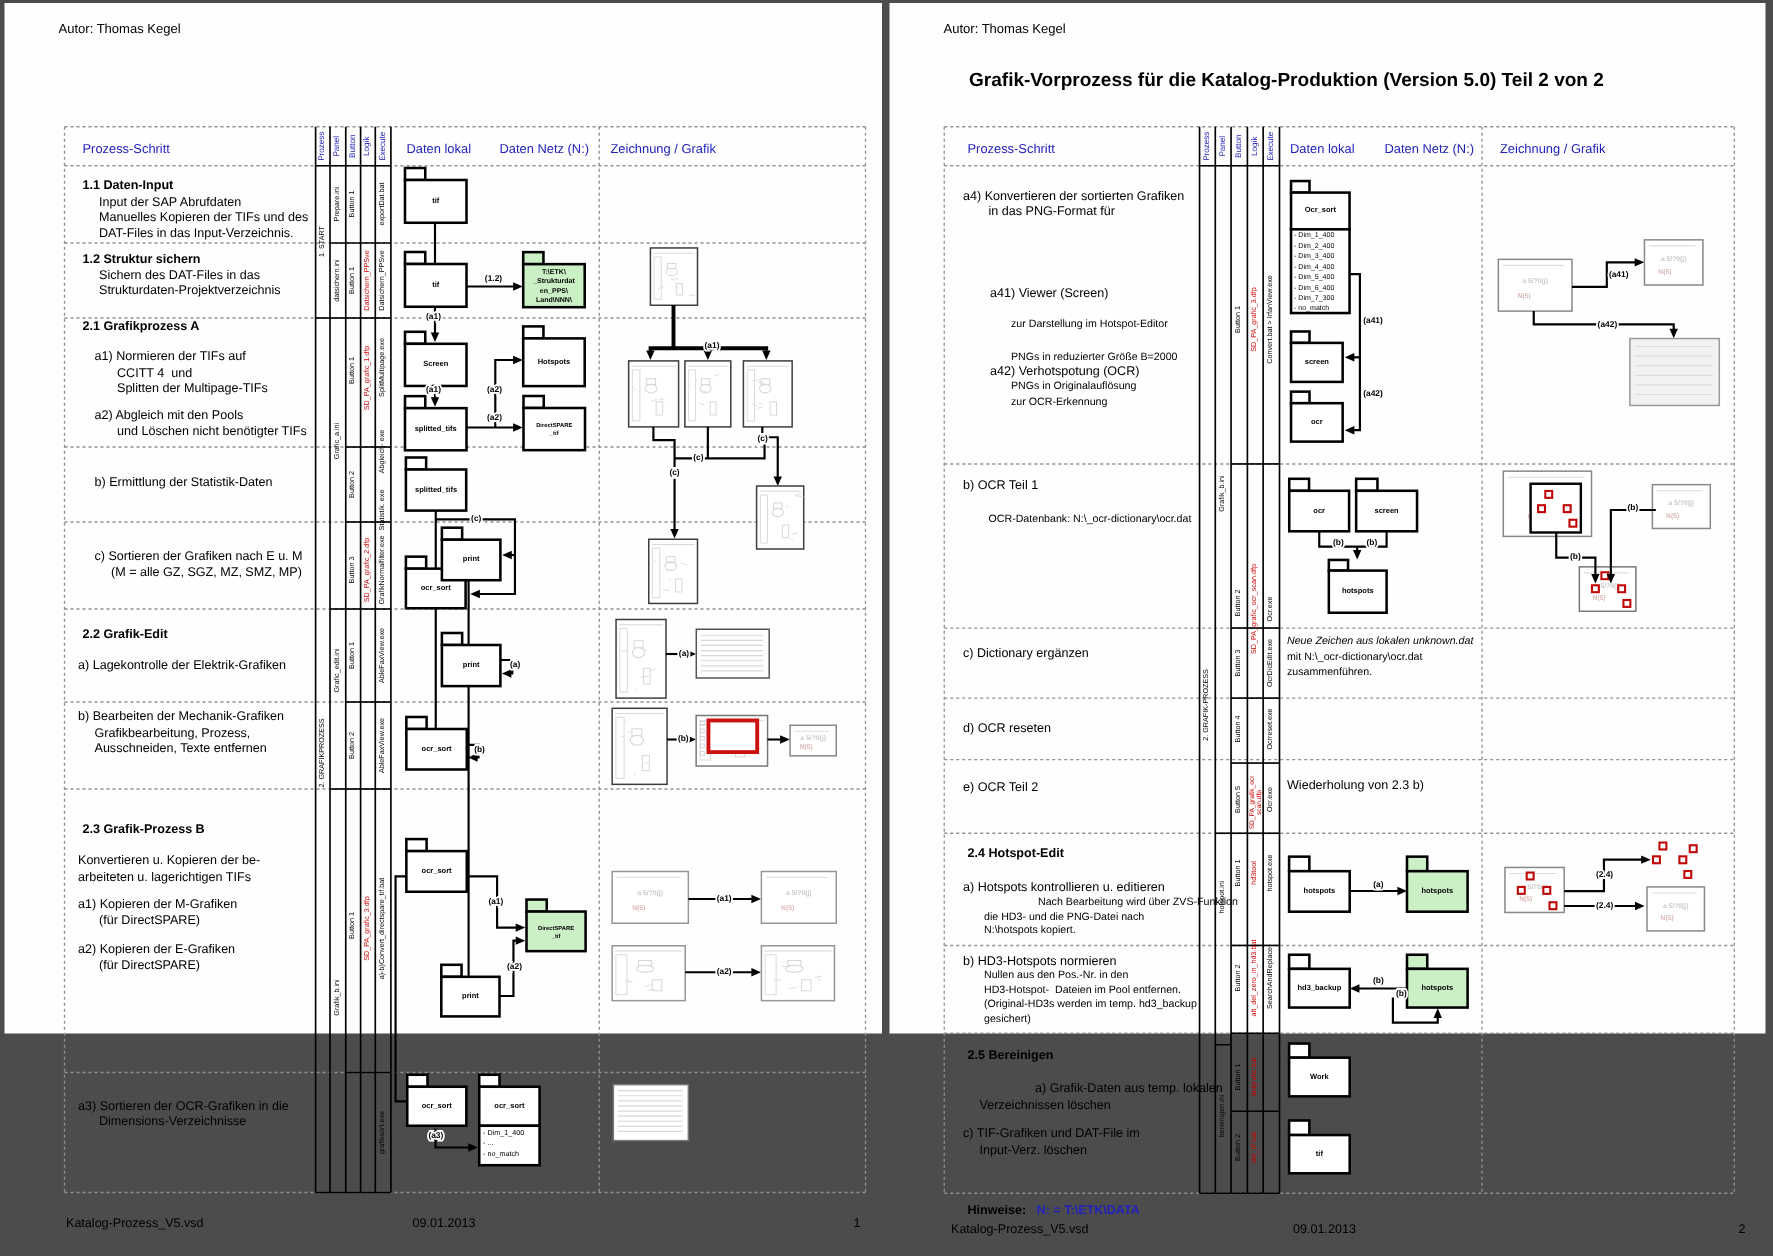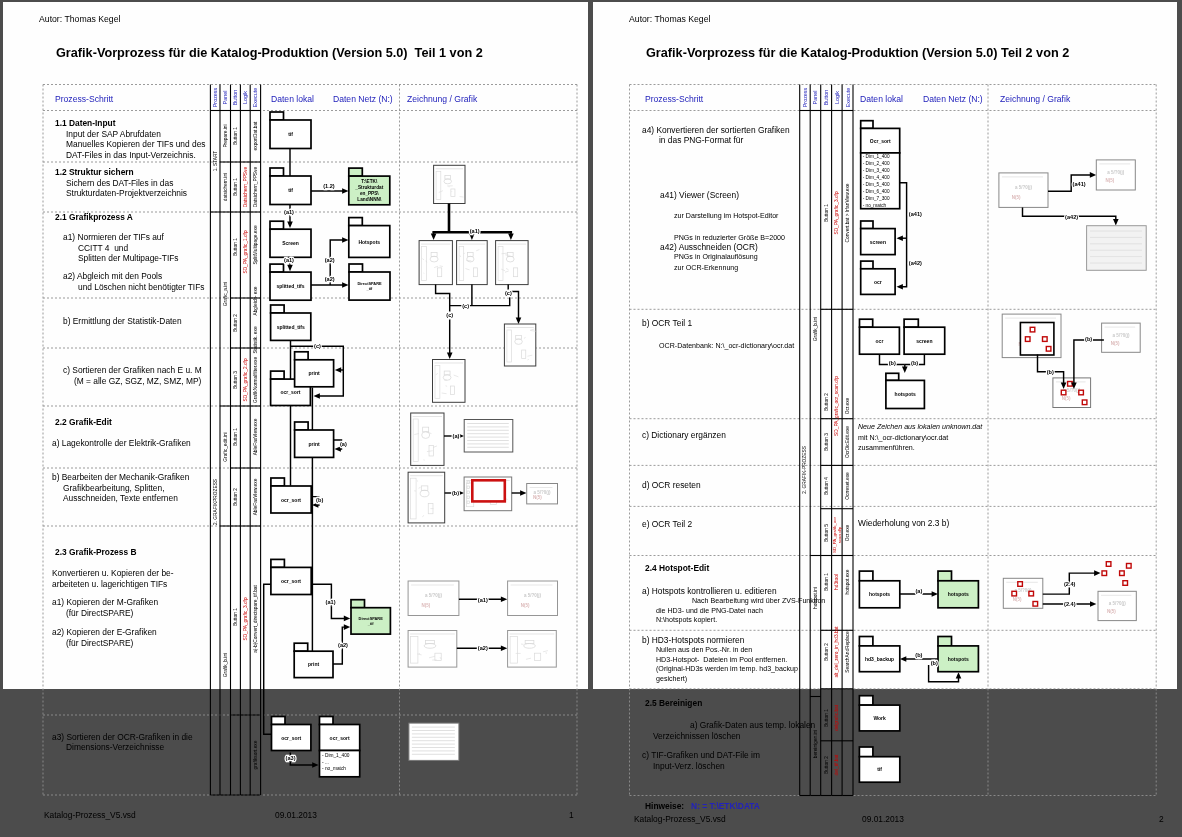--- a/index.html
+++ b/index.html
@@ -392,21 +392,20 @@
       <line x1="408.9" y1="728.5" x2="451.9" y2="728.5" stroke="#d8d8d8" stroke-width="0.8"></line>
       <line x1="408.9" y1="731.9" x2="451.9" y2="731.9" stroke="#d8d8d8" stroke-width="0.8"></line>
       <line x1="408.9" y1="735.3" x2="451.9" y2="735.3" stroke="#d8d8d8" stroke-width="0.8"></line>
       <line x1="408.9" y1="738.6999999999999" x2="451.9" y2="738.6999999999999" stroke="#d8d8d8" stroke-width="0.8"></line>
       <line x1="408.9" y1="742.0999999999999" x2="451.9" y2="742.0999999999999" stroke="#d8d8d8" stroke-width="0.8"></line>
       <line x1="408.9" y1="745.4999999999999" x2="451.9" y2="745.4999999999999" stroke="#d8d8d8" stroke-width="0.8"></line>
       <line x1="408.9" y1="748.8999999999999" x2="451.9" y2="748.8999999999999" stroke="#d8d8d8" stroke-width="0.8"></line>
       <line x1="408.9" y1="752.2999999999998" x2="451.9" y2="752.2999999999998" stroke="#d8d8d8" stroke-width="0.8"></line>
     </svg>
 <div class="t" style="left:36px;top:12px;font-size:8.7px">Autor: Thomas Kegel</div>
-    <div class="title" style="left:53px;top:44px">Grafik-Vorprozess für die Katalog-Produktion (Version 5.0)&nbsp; Teil 1 von 2</div>
     <div class="hdr" style="left:52px;top:92px">Prozess-Schritt</div>
     <div class="hdr" style="left:268px;top:92px">Daten lokal</div>
     <div class="hdr" style="left:330px;top:92px">Daten Netz (N:)</div>
     <div class="hdr" style="left:404px;top:92px">Zeichnung / Grafik</div>
     <div class="b" style="left:52px;top:116px;">1.1 Daten-Input</div>
     <div class="t" style="left:63px;top:126.5px;">Input der SAP Abrufdaten</div>
     <div class="t" style="left:63px;top:137px;">Manuelles Kopieren der TIFs und des</div>
     <div class="t" style="left:63px;top:147.5px;">DAT-Files in das Input-Verzeichnis.</div>
     <div class="b" style="left:52px;top:165px;">1.2 Struktur sichern</div>
     <div class="t" style="left:63px;top:175.5px;">Sichern des DAT-Files in das</div>
@@ -416,21 +415,21 @@
     <div class="t" style="left:75px;top:240.5px;">CCITT 4  und</div>
     <div class="t" style="left:75px;top:251px;">Splitten der Multipage-TIFs</div>
     <div class="t" style="left:60px;top:269px;">a2) Abgleich mit den Pools</div>
     <div class="t" style="left:75px;top:279.5px;">und Löschen nicht benötigter TIFs</div>
     <div class="t" style="left:60px;top:314px;">b) Ermittlung der Statistik-Daten</div>
     <div class="t" style="left:60px;top:363px;">c) Sortieren der Grafiken nach E u. M</div>
     <div class="t" style="left:71px;top:373.5px;">(M = alle GZ, SGZ, MZ, SMZ, MP)</div>
     <div class="b" style="left:52px;top:415px;">2.2 Grafik-Edit</div>
     <div class="t" style="left:49px;top:436px;">a) Lagekontrolle der Elektrik-Grafiken</div>
     <div class="t" style="left:49px;top:470px;">b) Bearbeiten der Mechanik-Grafiken</div>
-    <div class="t" style="left:60px;top:480.5px;">Grafikbearbeitung, Splitten,</div>
+    <div class="t" style="left:60px;top:480.5px;">Grafikbearbeitung, Prozess,</div>
     <div class="t" style="left:60px;top:491px;">Ausschneiden, Texte entfernen</div>
     <div class="b" style="left:52px;top:545px;">2.3 Grafik-Prozess B</div>
     <div class="t" style="left:49px;top:566px;">Konvertieren u. Kopieren der be-</div>
     <div class="t" style="left:49px;top:576.5px;">arbeiteten u. lagerichtigen TIFs</div>
     <div class="t" style="left:49px;top:595px;">a1) Kopieren der M-Grafiken</div>
     <div class="t" style="left:63px;top:605.5px;">(für DirectSPARE)</div>
     <div class="t" style="left:49px;top:625px;">a2) Kopieren der E-Grafiken</div>
     <div class="t" style="left:63px;top:635.5px;">(für DirectSPARE)</div>
     <div class="t" style="left:49px;top:729.5px;">a3) Sortieren der OCR-Grafiken in die</div>
     <div class="t" style="left:63px;top:740px;">Dimensions-Verzeichnisse</div>
@@ -670,21 +669,21 @@
     <div class="title" style="left:53px;top:44px">Grafik-Vorprozess für die Katalog-Produktion (Version 5.0) Teil 2 von 2</div>
     <div class="hdr" style="left:52px;top:92px">Prozess-Schritt</div>
     <div class="hdr" style="left:267px;top:92px">Daten lokal</div>
     <div class="hdr" style="left:330px;top:92px">Daten Netz (N:)</div>
     <div class="hdr" style="left:407px;top:92px">Zeichnung / Grafik</div>
     <div class="t" style="left:49px;top:122.5px;">a4) Konvertieren der sortierten Grafiken</div>
     <div class="t" style="left:66px;top:133px;">in das PNG-Format für</div>
     <div class="t" style="left:67px;top:188px;">a41) Viewer (Screen)</div>
     <div class="s" style="left:81px;top:199px;margin-top:33px;">PNGs in reduzierter Größe B=2000</div>
     <div class="s" style="left:81px;top:209.5px;">zur Darstellung im Hotspot-Editor</div>
-    <div class="t" style="left:67px;top:240px;">a42) Ausschneiden (OCR)</div>
+    <div class="t" style="left:67px;top:240px;">a42) Verhotspotung (OCR)</div>
     <div class="s" style="left:81px;top:251px;">PNGs in Originalauflösung</div>
     <div class="s" style="left:81px;top:261.5px;">zur OCR-Erkennung</div>
     <div class="t" style="left:49px;top:316px;">b) OCR Teil 1</div>
     <div class="s" style="left:66px;top:340px;">OCR-Datenbank: N:\_ocr-dictionary\ocr.dat</div>
     <div class="t" style="left:49px;top:428px;">c) Dictionary ergänzen</div>
     <div class="s" style="left:265px;top:421px;font-style:italic;">Neue Zeichen aus lokalen unknown.dat</div>
     <div class="s" style="left:265px;top:431.5px;">mit N:\_ocr-dictionary\ocr.dat</div>
     <div class="s" style="left:265px;top:442px;">zusammenführen.</div>
     <div class="t" style="left:49px;top:478px;text-align:right;">d) OCR reseten</div>
     <div class="t" style="left:49px;top:517px;">e) OCR Teil 2</div>

